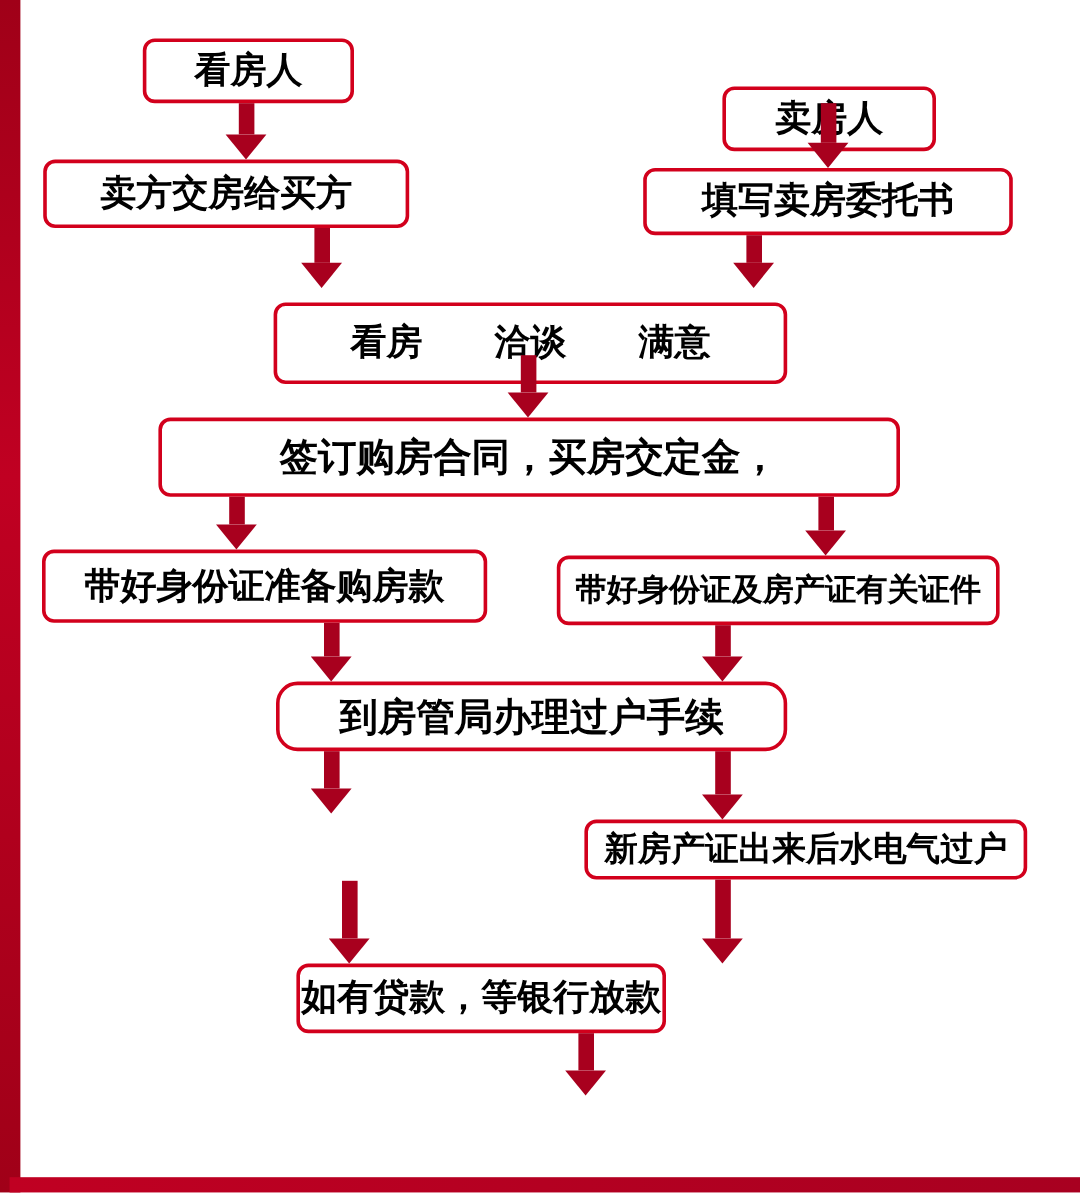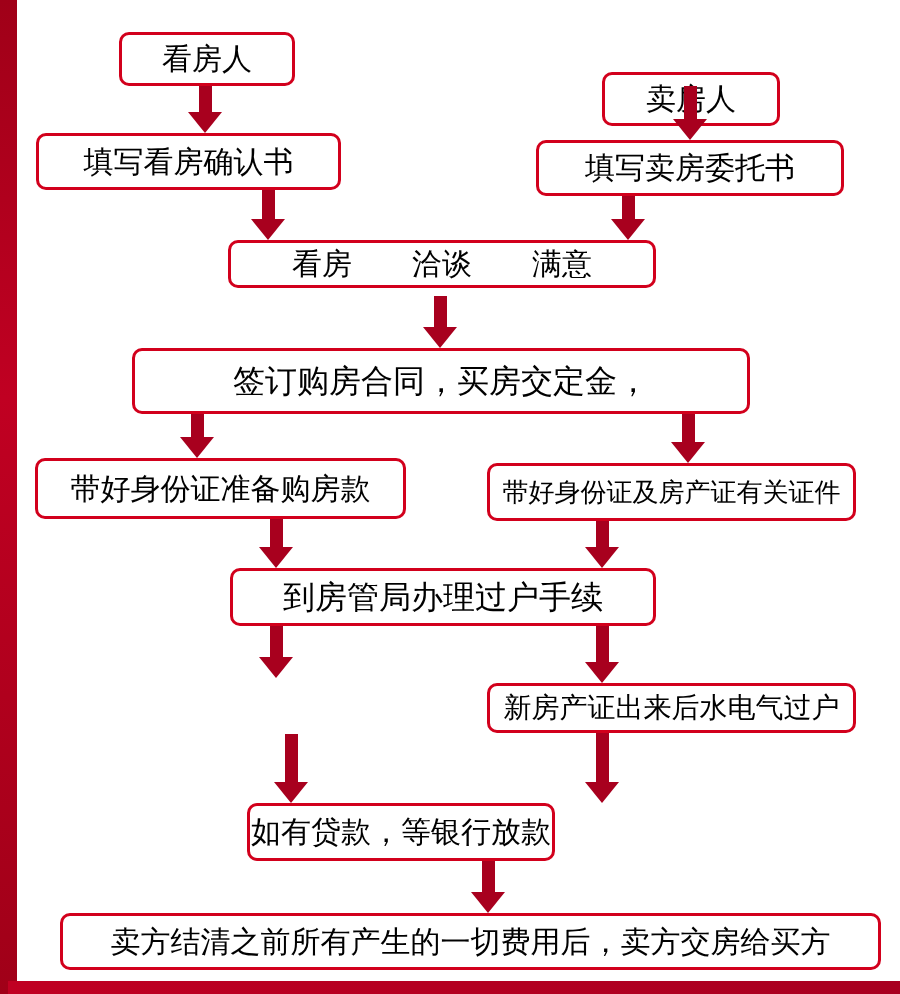--- a/index.html
+++ b/index.html
@@ -30,36 +30,36 @@
   }
   
   .node {
     position: absolute;
     background: #fff;
     border: 3px solid var(--border);
     border-radius: 10px;
     display: flex;
     align-items: center;
     justify-content: center;
-    font-weight: normal;
+    font-weight: bold;
     color: var(--text);
     font-size: 30px;
     text-align: center;
     white-space: nowrap;
     line-height: 1;
   }
   .n-viewer        { left: 119px; top: 32px;  width: 176px; height: 54px; }
   .n-seller        { left: 602px; top: 32px;  width: 178px; height: 54px; margin-top: 40px; }
   .n-viewer-form   { left: 36px;  top: 133px; width: 305px; height: 57px; }
   .n-seller-form   { left: 536px; top: 140px; width: 308px; height: 56px; }
-  .n-view-negotiate{ left: 228px; top: 240px; width: 428px; height: 48px; gap: 60px; }
+  .n-view-negotiate{ left: 228px; top: 252px; width: 428px; height: 68px; gap: 60px; }
   .n-sign-contract { left: 132px; top: 348px; width: 618px; height: 66px; font-size: 32px; }
   .n-buyer-prepare { left: 35px;  top: 458px; width: 371px; height: 61px; }
-  .n-seller-prepare{ left: 487px; top: 463px; width: 369px; height: 58px; font-size: 26px; }
-  .n-transfer      { left: 230px; top: 568px; width: 426px; height: 58px; font-size: 32px; }
+  .n-seller-prepare{ left: 464px; top: 463px; width: 369px; height: 58px; font-size: 26px; }
+  .n-transfer      { left: 230px; top: 568px; width: 426px; height: 58px; font-size: 32px; border-radius: 18px; }
   .n-hukou         { left: 167px; top: 678px; width: 239px; height: 56px; }
   .n-utilities     { left: 487px; top: 683px; width: 369px; height: 50px; font-size: 28px; }
   .n-loan          { left: 247px; top: 803px; width: 308px; height: 58px; }
   .n-handover      { left: 60px;  top: 913px; width: 821px; height: 57px; }
   
   .arrow {
     position: absolute;
     width: 34px;
     display: flex;
     flex-direction: column;
@@ -91,41 +91,40 @@
 <body>
 
 <div id="stage">
 
   <div class="left-bar"></div>
   <div class="bottom-bar"></div>
 
   <div class="node n-viewer">看房人</div>
   <div class="node n-seller">卖房人</div>
 
-  <div class="node n-viewer-form">填写看房确认书</div>
+  <div class="node n-viewer-form">卖方交房给买方</div>
   <div class="node n-seller-form">填写卖房委托书</div>
 
   <div class="node n-view-negotiate">
     <span>看房</span>
     <span>洽谈</span>
     <span>满意</span>
   </div>
 
   <div class="node n-sign-contract">签订购房合同，买房交定金，</div>
 
   <div class="node n-buyer-prepare">带好身份证准备购房款</div>
   <div class="node n-seller-prepare">带好身份证及房产证有关证件</div>
 
   <div class="node n-transfer">到房管局办理过户手续</div>
 
   <div class="node n-utilities">新房产证出来后水电气过户</div>
 
   <div class="node n-loan">如有贷款，等银行放款</div>
 
-  <div class="node n-handover">卖方结清之前所有产生的一切费用后，卖方交房给买方</div>
 
   <div class="arrow a1">
       <div class="shaft"></div>
       <div class="head"></div>
     </div>
   <div class="arrow a2">
       <div class="shaft"></div>
       <div class="head"></div>
     </div>
   <div class="arrow a3">

